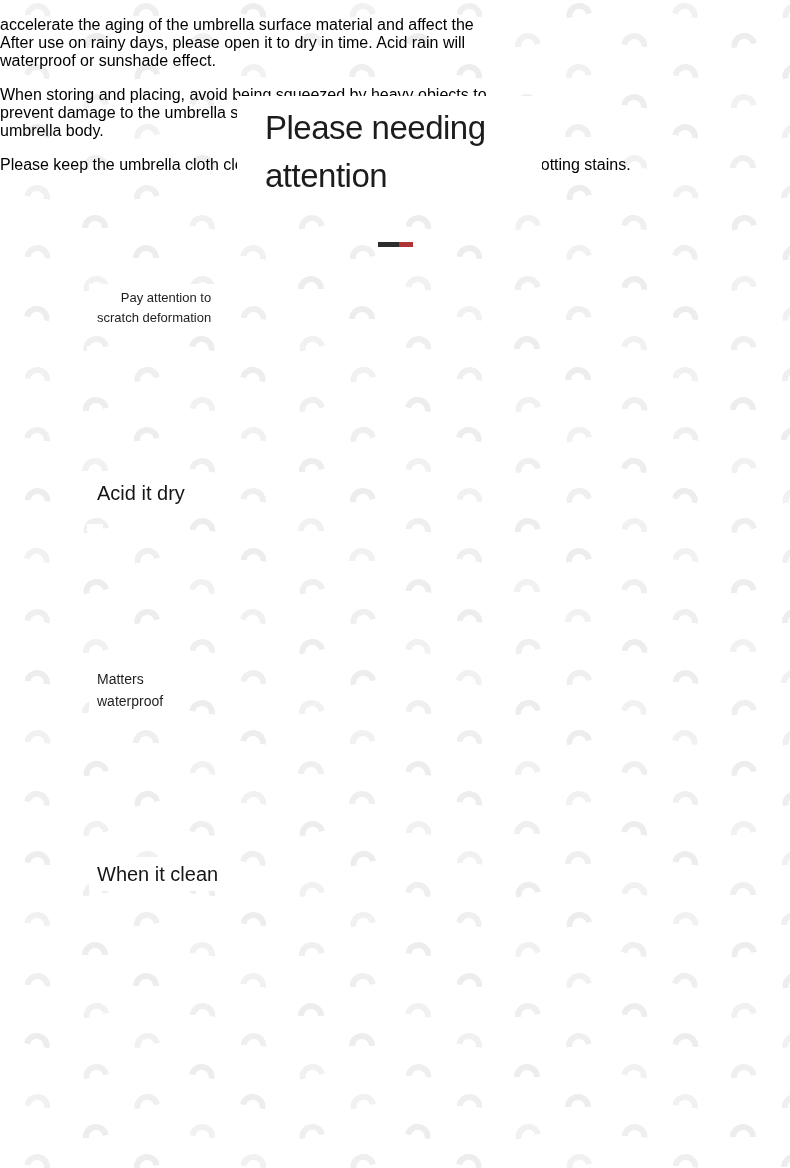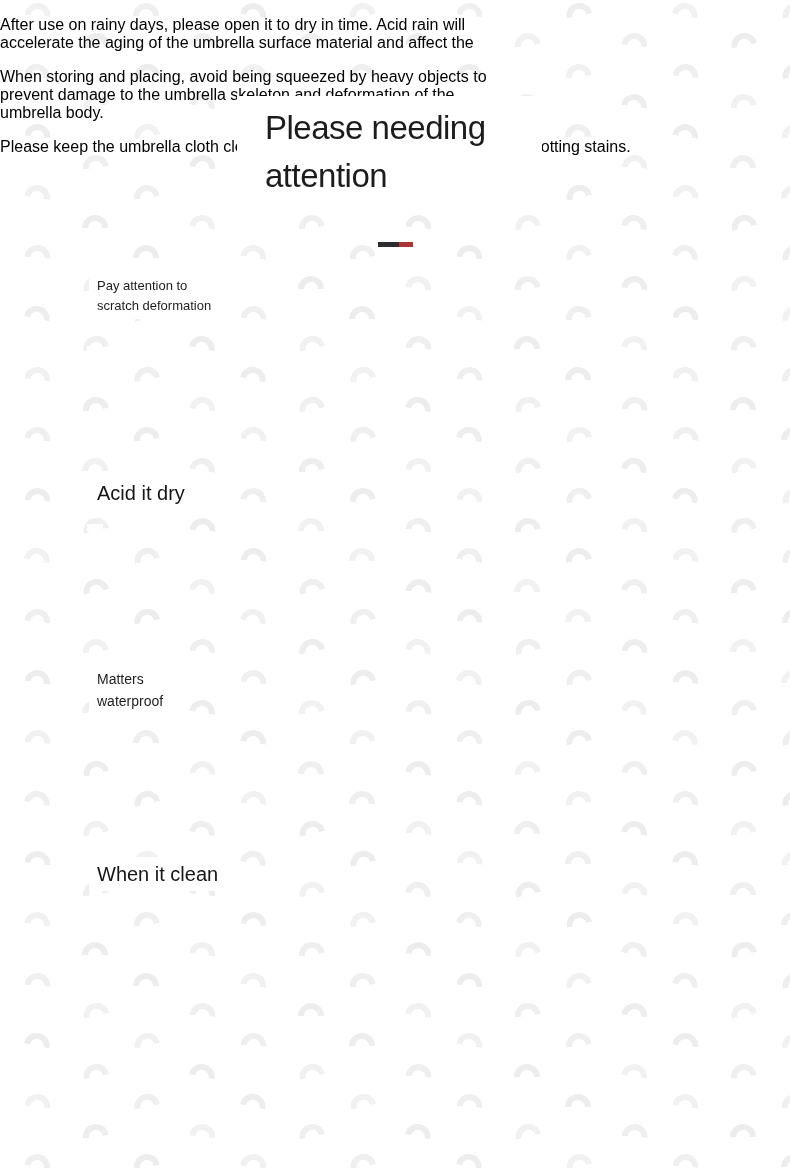--- a/index.html
+++ b/index.html
@@ -17,21 +17,21 @@
   .content{position:absolute;inset:0;z-index:1;}
   .block{position:absolute;background:#ffffff;}
   .title-block{
     left:237px;top:96px;width:277px;padding:8px 0 4px 28px;
     font-size:33px;line-height:48px;letter-spacing:-0.5px;font-weight:500;color:#1c1c1c;
   }
   .divider{left:378px;top:242px;font-size:0;background:transparent;}
   .divider span{display:inline-block;height:5px;vertical-align:top;}
   .divider .dark{width:21px;background:#2d2d2d;}
   .divider .red{width:14px;background:#b03434;}
-  .sec-label-sm{left:89px;top:272px;padding:4px 8px;font-size:13px;line-height:19.5px;color:#1e1e1e;}
+  .sec-label-sm{left:89px;top:284px;padding:4px 8px;font-size:13px;line-height:19.5px;color:#1e1e1e;text-align:right;}
   .sec1-body{left:87px;top:346px;padding:4px 8px;font-size:16px;line-height:27px;color:#1f1f1f;}
   .sec2-head{left:89px;top:476px;padding:4px 8px;font-size:20px;line-height:26px;font-weight:500;color:#161616;}
   .sec2-body{left:87px;top:524px;padding:4px 8px;font-size:16px;line-height:25px;color:#1f1f1f;}
   .sec3-label{left:89px;top:664px;padding:4px 8px;font-size:14px;line-height:22px;color:#1e1e1e;}
   .sec3-body{left:89px;top:712px;padding:4px 8px;font-size:16px;line-height:25px;color:#1f1f1f;}
   .sec4-head{left:89px;top:857px;padding:4px 8px;font-size:20px;line-height:26px;font-weight:500;color:#161616;}
   .sec4-body{left:89px;top:915px;padding:4px 8px;font-size:12.5px;line-height:16px;color:#1f1f1f;}
   .line{white-space:nowrap;}
 </style>
 </head>
@@ -374,22 +374,23 @@
         </p>
       <p></p>
     </section>
 
     <section>
       <h3 class="block sec2-head" style="margin:0;">
         <div class="line">Acid it dry</div>
       </h3>
       <p class="block sec2-body" style="margin:0;">
         </p>
+        <div class="line">accelerate the aging of the umbrella surface material and affect the</div>
         <div class="line">After use on rainy days, please open it to dry in time. Acid rain will</div>
-        <div class="line">accelerate the aging of the umbrella surface material and affect the</div>
+        <div class="line">waterproof or sunshade effect.</div>
       <p></p>
     </section>
 
     <section>
       <h3 class="block sec3-label" style="margin:0;font-weight:400;">
         <div class="line">Matters</div>
         <div class="line">waterproof</div>
       </h3>
       <p class="block sec3-body" style="margin:0;">
         </p>

